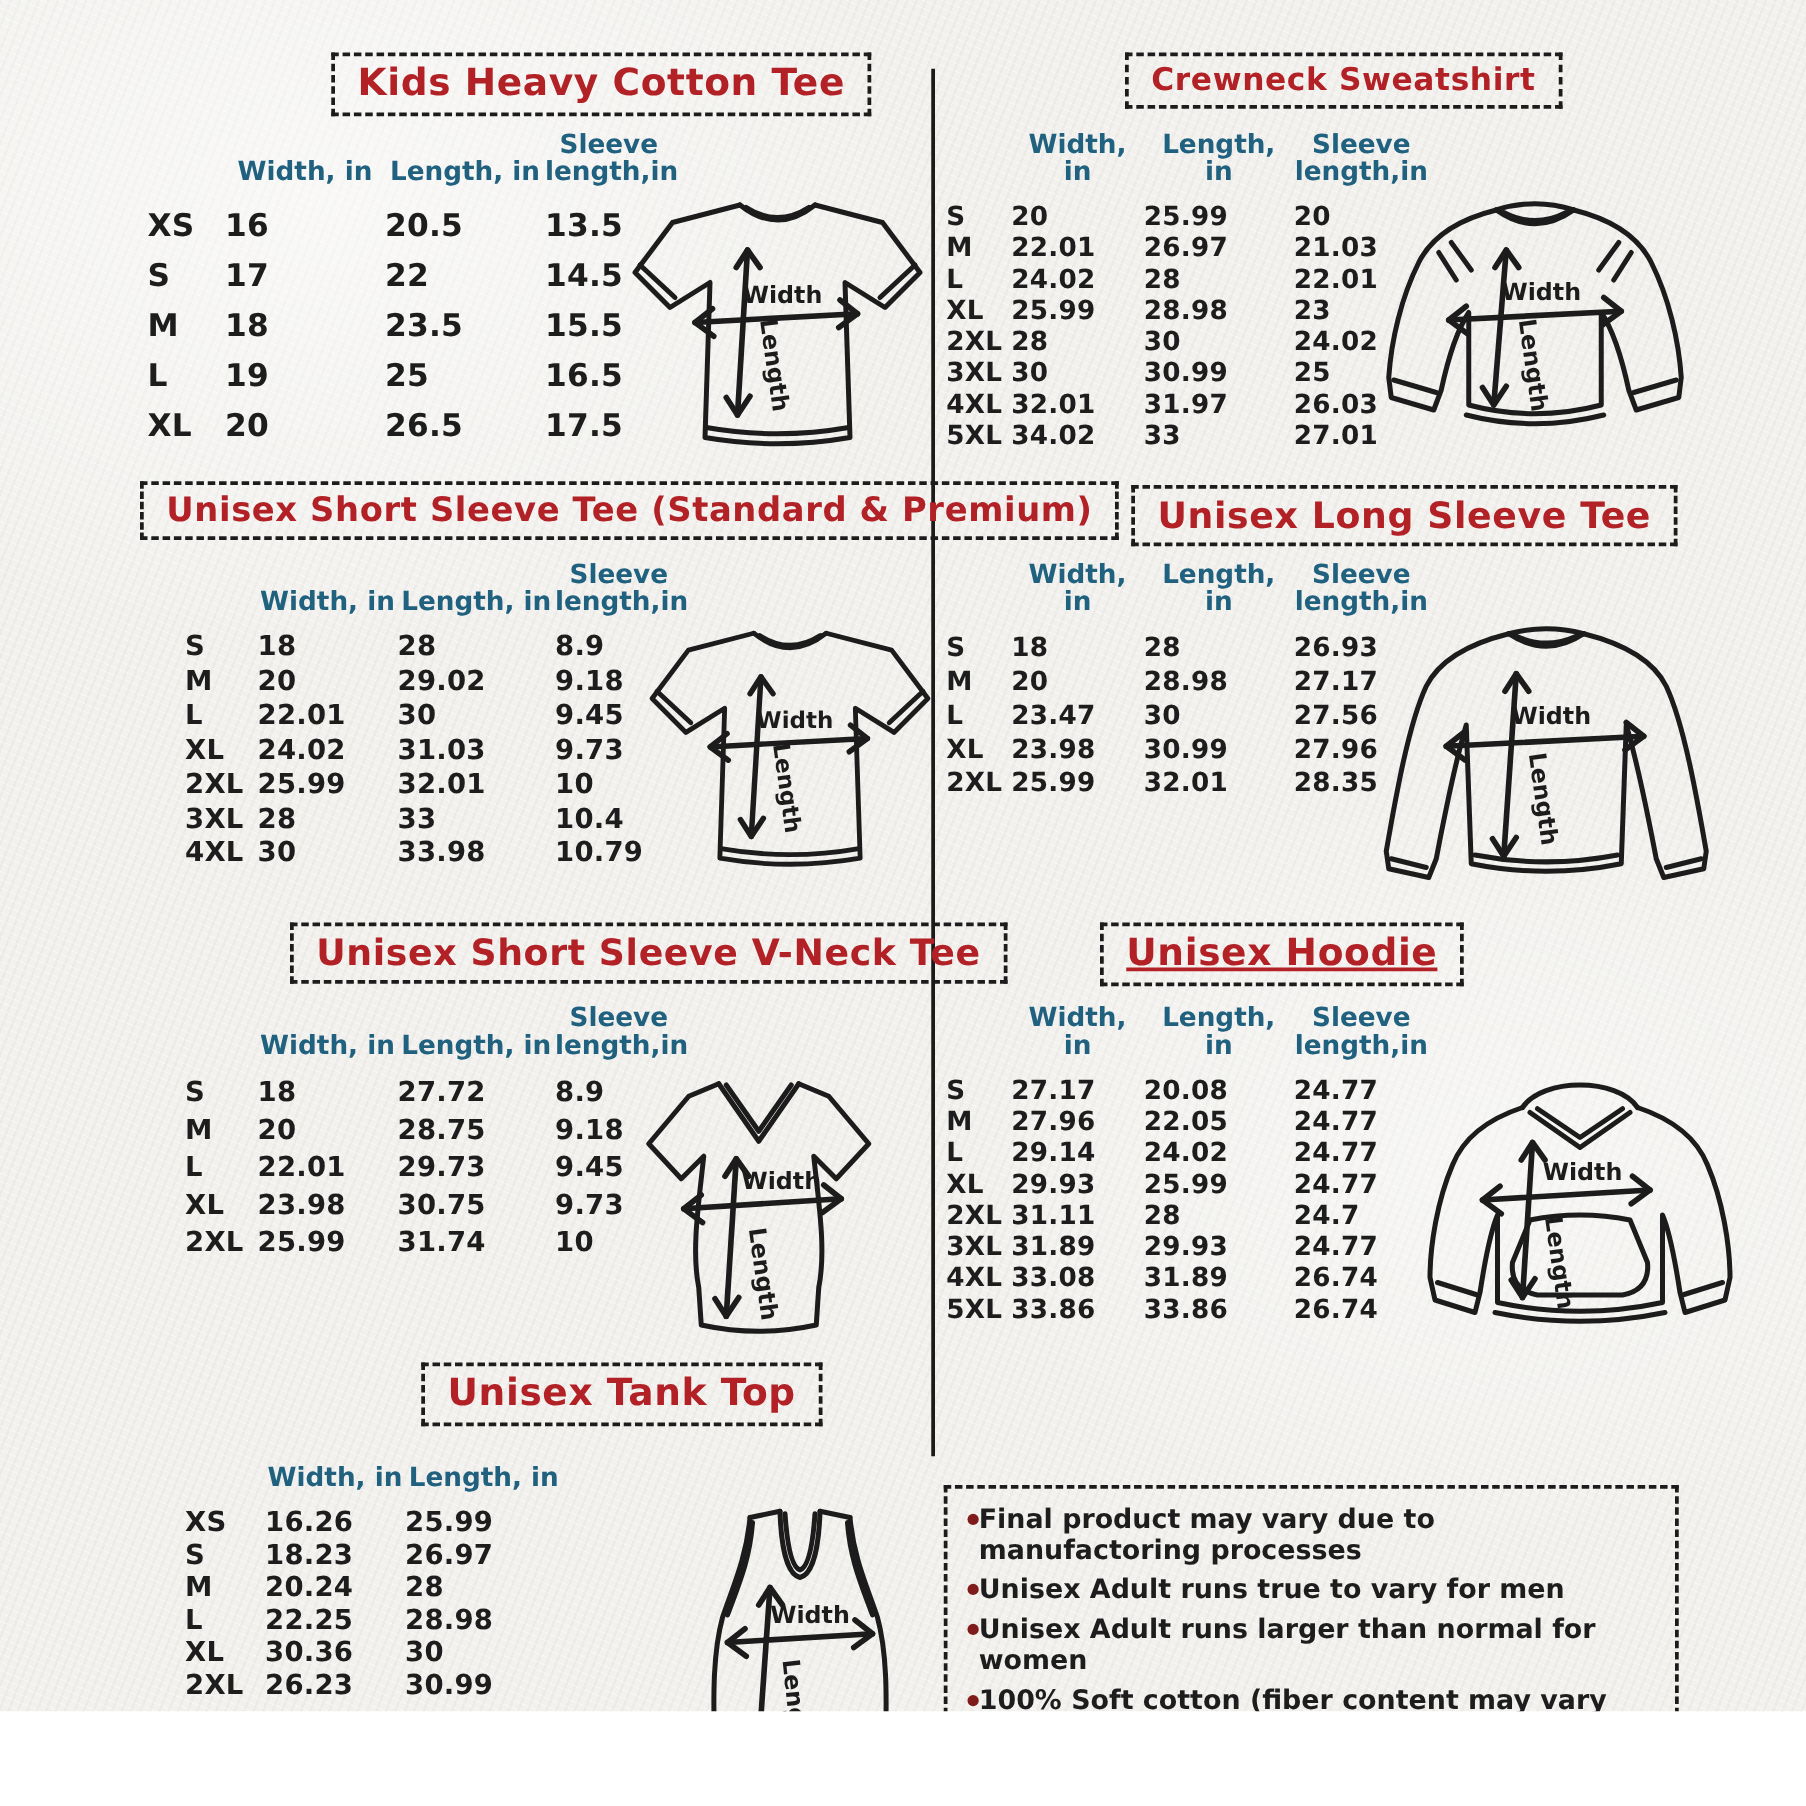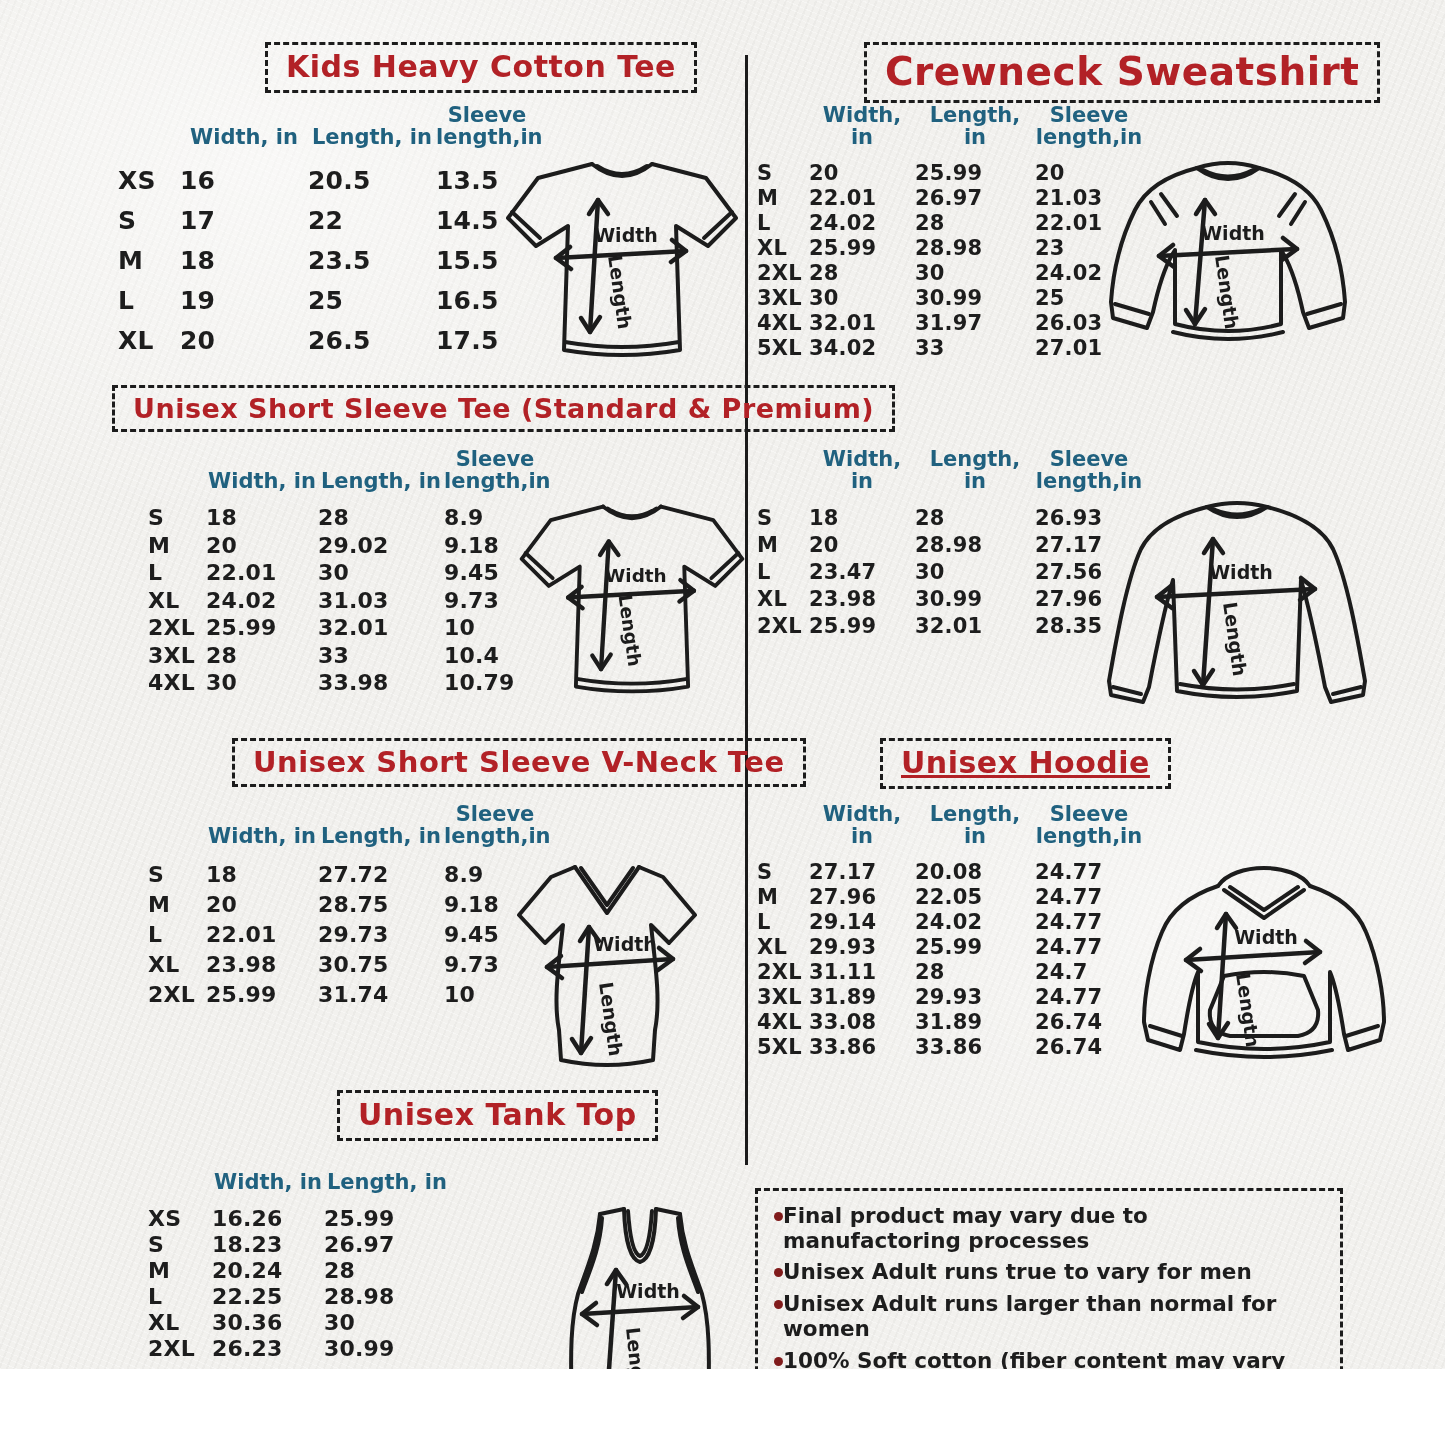--- a/index.html
+++ b/index.html
@@ -92,21 +92,21 @@
     <path class="arrow" d="M100,48 L92,180"></path>
     <path class="arrow" d="M91,62 L100,48 L110,62"></path>
     <path class="arrow" d="M83,166 L92,180 L102,165"></path>
     <path class="arrow" d="M58,106 L188,99"></path>
     <path class="arrow" d="M72,95 L58,106 L73,117"></path>
     <path class="arrow" d="M174,88 L188,99 L173,110"></path>
     <text x="128" y="90" text-anchor="middle">Width</text>
     <text transform="translate(110,104) rotate(82)">Length</text>
   </svg>
 
-  <div class="title-box" style="left:864px;top:42px;font-size:39px;text-align:center;">Crewneck Sweatshirt</div>
+  <div class="title-box" style="left:900px;top:42px;font-size:25px;text-align:center;">Crewneck Sweatshirt</div>
   <div class="size-table" style="left:757px;top:96px;grid-template-columns:52px 106px 120px 108px;grid-template-rows:64px;--rowh:25px;font-size:21px;">
     <span class="th"></span>
     <span class="th">Width, in</span>
     <span class="th">Length, in</span>
     <span class="th">Sleeve length,in</span>
   <span class="td size">S</span>
       <span class="td width">20</span>
       <span class="td length">25.99</span>
       <span class="td sleeve">20</span>
       <span class="td size">M</span>
@@ -205,20 +205,21 @@
     <path class="arrow" d="M100,48 L92,180"></path>
     <path class="arrow" d="M91,62 L100,48 L110,62"></path>
     <path class="arrow" d="M83,166 L92,180 L102,165"></path>
     <path class="arrow" d="M58,106 L188,99"></path>
     <path class="arrow" d="M72,95 L58,106 L73,117"></path>
     <path class="arrow" d="M174,88 L188,99 L173,110"></path>
     <text x="128" y="90" text-anchor="middle">Width</text>
     <text transform="translate(110,104) rotate(82)">Length</text>
   </svg>
 
+  <div class="title-box" style="left:905px;top:388px;font-size:29px;">Unisex Long Sleeve Tee</div>
   <div class="size-table" style="left:757px;top:440px;grid-template-columns:52px 106px 120px 108px;grid-template-rows:64px;--rowh:27px;font-size:21px;">
     <span class="th"></span>
     <span class="th">Width, in</span>
     <span class="th">Length, in</span>
     <span class="th">Sleeve length,in</span>
   <span class="td size">S</span>
       <span class="td width">18</span>
       <span class="td length">28</span>
       <span class="td sleeve">26.93</span>
       <span class="td size">M</span>

